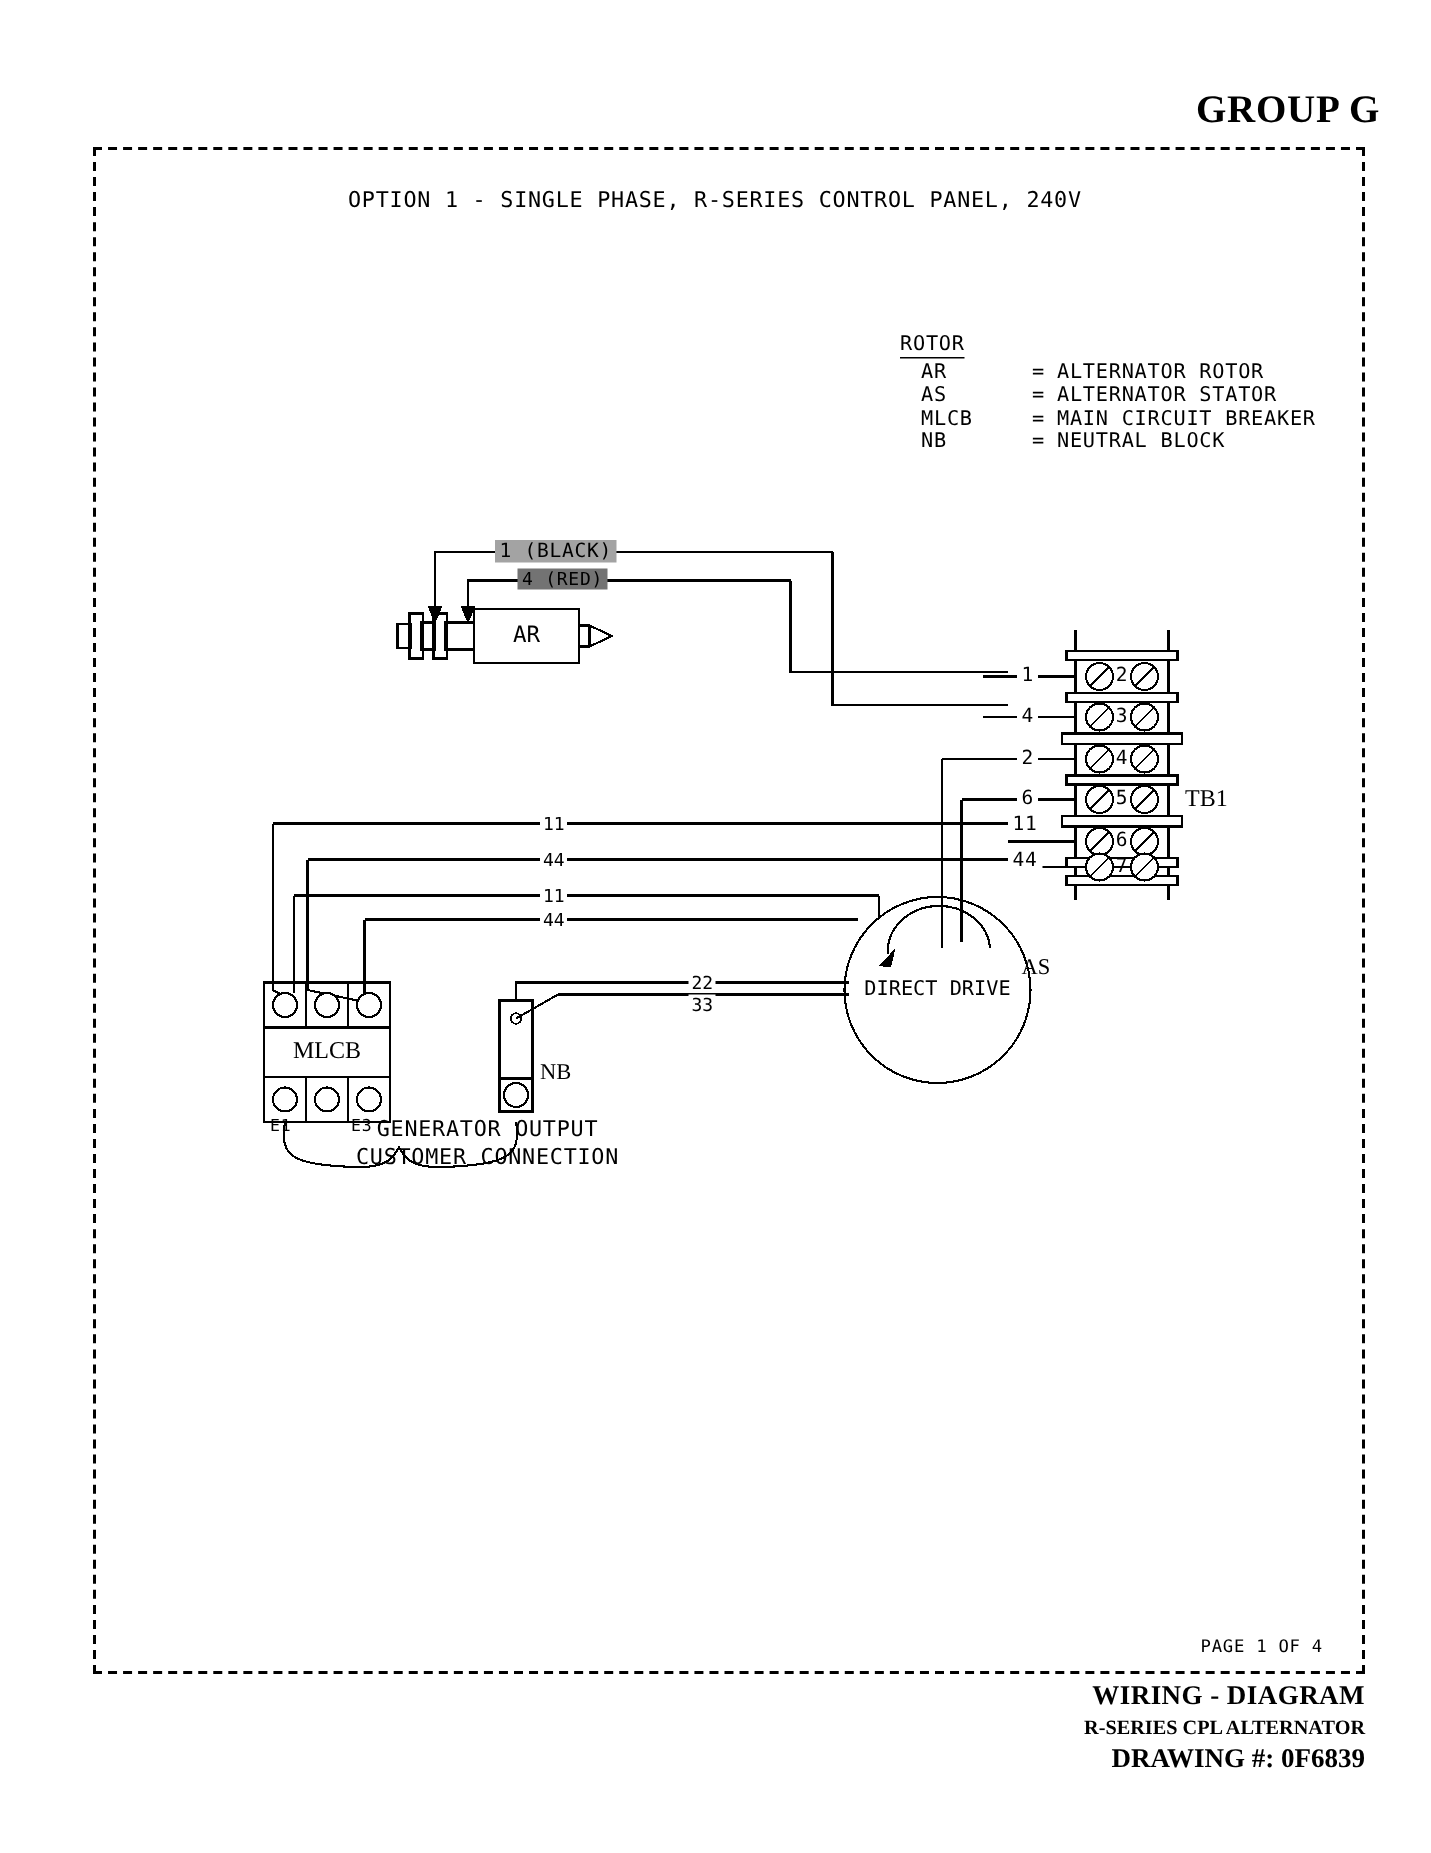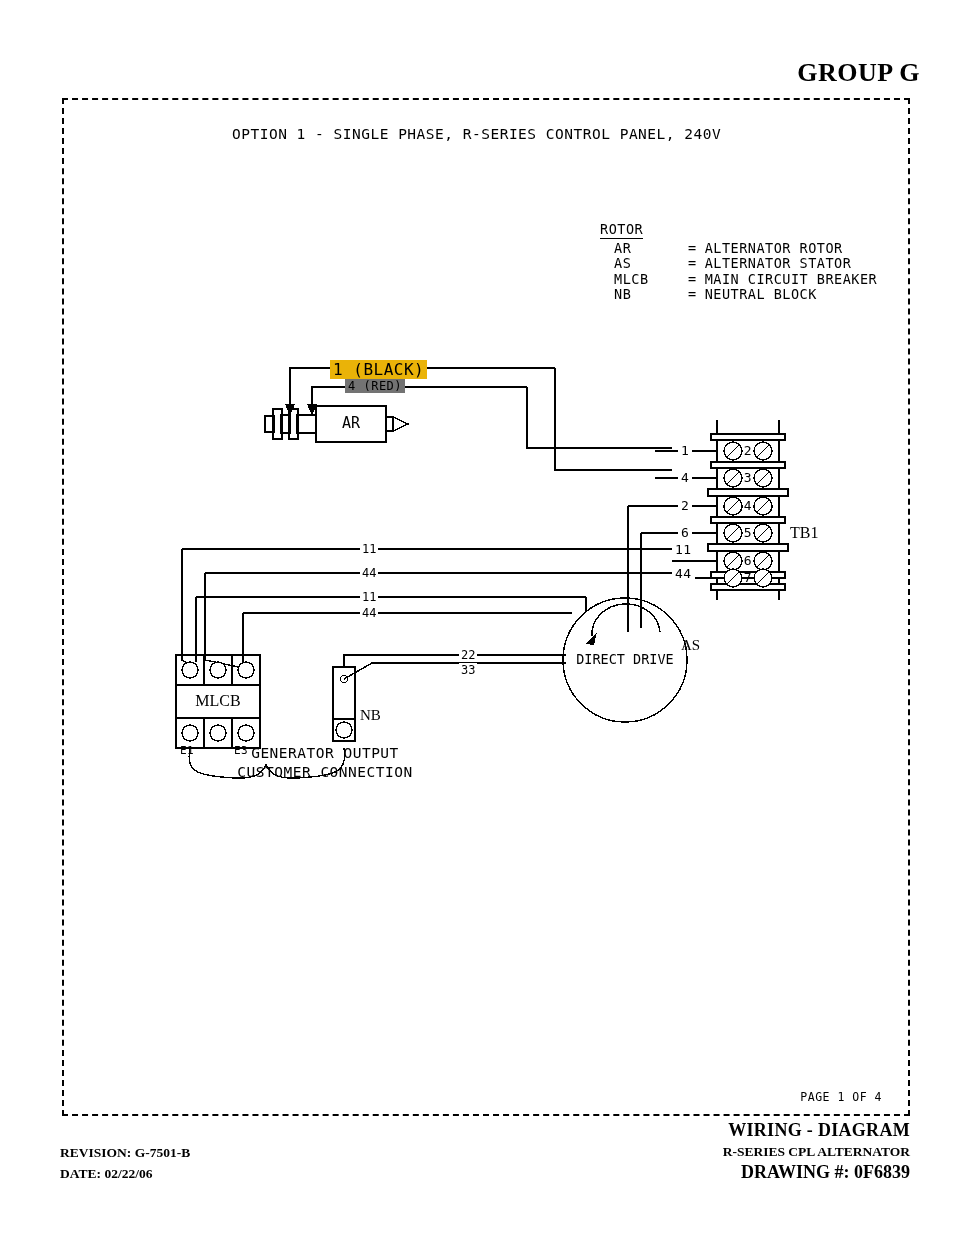--- a/index.html
+++ b/index.html
@@ -220,21 +220,21 @@
       <line x1="563" y1="640" x2="586" y2="640" stroke-width="0"></line>
       <line x1="586" y1="640" x2="586" y2="600" stroke-width="0"></line>
 
       <line x1="628" y1="598" x2="628" y2="632" stroke-width="1.4"></line>
       <line x1="641" y1="598" x2="641" y2="628" stroke-width="1.4"></line>
 
       <path d="M190,748 C186,772 196,776 235,778 C258,779 262,772 266,765 C270,772 274,779 297,778 C336,776 348,772 344,748" stroke-width="1.4" fill="none"></path>
     </g>
   </svg>
 
-  <div class="abs mono" style="left:330px;top:360px;font-size:16px;background:#eab308;padding:0 3px">1 (BLACK)</div>
+  <div class="abs mono" style="left:330px;top:360px;font-size:13px;background:#a3a3a3;padding:0 3px">1 (BLACK)</div>
   <div class="abs mono" style="left:345px;top:379px;font-size:12px;background:#737373;padding:0 3px">4 (RED)</div>
 
   <div class="abs" id="ar-text" style="left:330px;top:414px;width:42px;text-align:center;font-family:'DejaVu Sans Mono',monospace;font-size:15px">AR</div>
 
   <div class="abs mono tblabel" style="left:678px;top:443px;background:#fff;padding:0 3px">1</div>
   <div class="abs mono tblabel" style="left:678px;top:470px;background:#fff;padding:0 3px">4</div>
   <div class="abs mono tblabel" style="left:678px;top:498px;background:#fff;padding:0 3px">2</div>
   <div class="abs mono tblabel" style="left:678px;top:525px;background:#fff;padding:0 3px">6</div>
   <div class="abs mono tblabel" style="left:672px;top:542px;background:#fff;padding:0 3px">11</div>
   <div class="abs mono tblabel" style="left:672px;top:566px;background:#fff;padding:0 3px">44</div>
@@ -271,18 +271,14 @@
   </div>
 
   <div class="abs mono" id="page-of">PAGE 1 OF 4</div>
 
   <div class="abs" id="titleblock">
     <div class="l1">WIRING - DIAGRAM</div>
     <div class="l2">R-SERIES CPL ALTERNATOR</div>
     <div class="l3">DRAWING #: 0F6839</div>
   </div>
 
-  <div class="abs" id="revblock">
-    <div>REVISION: G-7501-B</div>
-    <div>DATE: 02/22/06</div>
-  </div>
 
 </div>
 
 </body></html>

